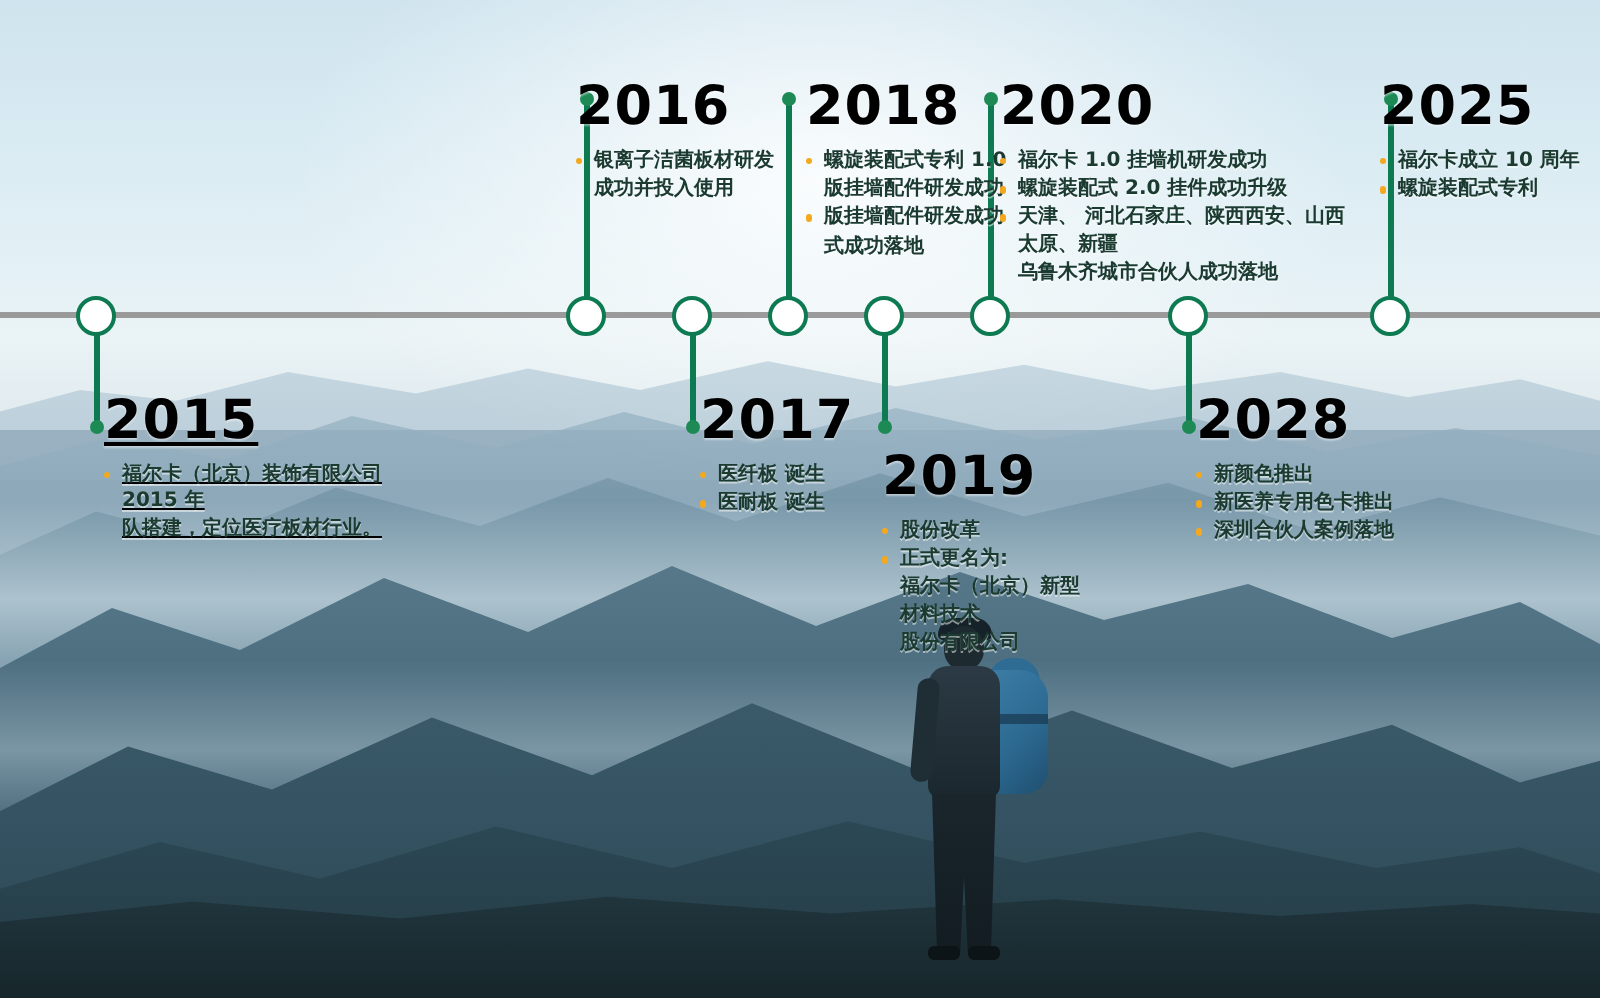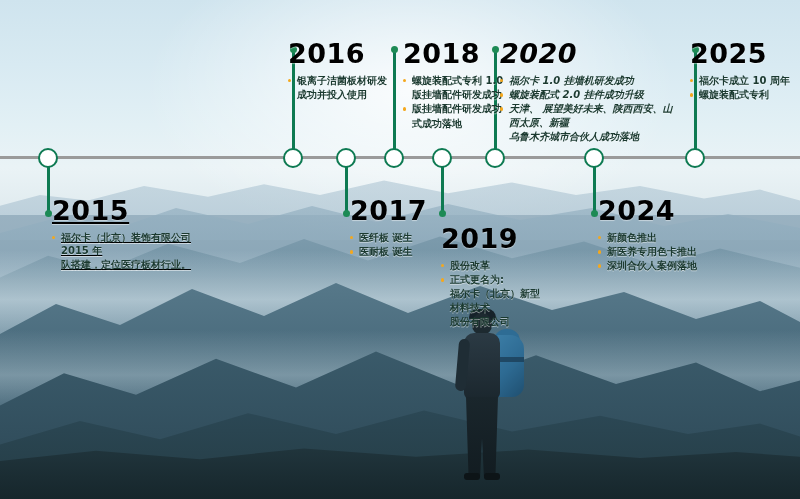--- a/index.html
+++ b/index.html
@@ -80,21 +80,21 @@
     text-shadow:0 1px 0 rgba(255,255,255,.5);
   }
   .bullets li::before{
     content:"";position:absolute;left:0;top:5px;width:3.4px;height:3.4px;border-radius:50%;
     background:#f4a81d;
   }
   .bullets li.cont::before{display:none;}
 
   .b2016{left:288px;top:40px;width:104px;}
   .b2018{left:403px;top:40px;width:104px;}
-  .b2020{left:500px;top:40px;width:180px;font-style:italic;}
+  .b2020{left:500px;top:40px;width:180px;}
   .b2025{left:690px;top:40px;width:106px;}
 
   .b2015{left:52px;top:197px;width:152px;text-decoration:underline;}
   .b2017{left:350px;top:197px;width:96px;}
   .b2019{left:441px;top:197px;width:104px;margin-top:28px;}
   .b2024{left:598px;top:197px;width:120px;}
   .b2015 .year,.b2017 .year,.b2019 .year,.b2024 .year{margin-bottom:0;}
 </style>
 </head>
 <body>
@@ -176,21 +176,21 @@
       <li>版挂墙配件研发成功</li>
       <li class="cont">式成功落地</li>
     </ul>
   </div>
 
   <div class="block b2020">
     <div class="year">2020</div>
     <ul class="bullets">
       <li>福尔卡 1.0 挂墙机研发成功</li>
       <li>螺旋装配式 2.0 挂件成功升级</li>
-      <li>天津、 展望美好未来、陕西西安、山西太原、新疆</li>
+      <li>天津、 河北石家庄、陕西西安、山西太原、新疆</li>
       <li class="cont">乌鲁木齐城市合伙人成功落地</li>
     </ul>
   </div>
 
   <div class="block b2025">
     <div class="year">2025</div>
     <ul class="bullets">
       <li>福尔卡成立 10 周年</li>
       <li>螺旋装配式专利</li>
     </ul>
@@ -216,21 +216,21 @@
     <div class="year">2019</div>
     <ul class="bullets">
       <li>股份改革</li>
       <li>正式更名为:</li>
       <li class="cont">福尔卡（北京）新型材料技术</li>
       <li class="cont">股份有限公司</li>
     </ul>
   </div>
 
   <div class="block b2024">
-    <div class="year">2024</div>
+    <div class="year">2028</div>
     <ul class="bullets">
       <li>新颜色推出</li>
       <li>新医养专用色卡推出</li>
       <li>深圳合伙人案例落地</li>
     </ul>
   </div>
 
 </div>
 
 </body></html>

